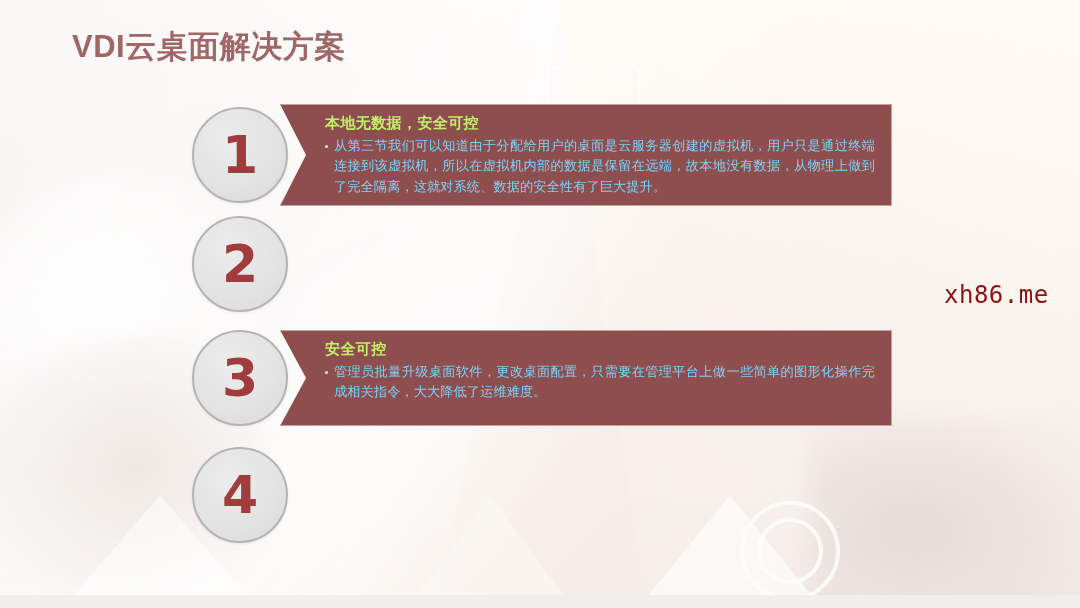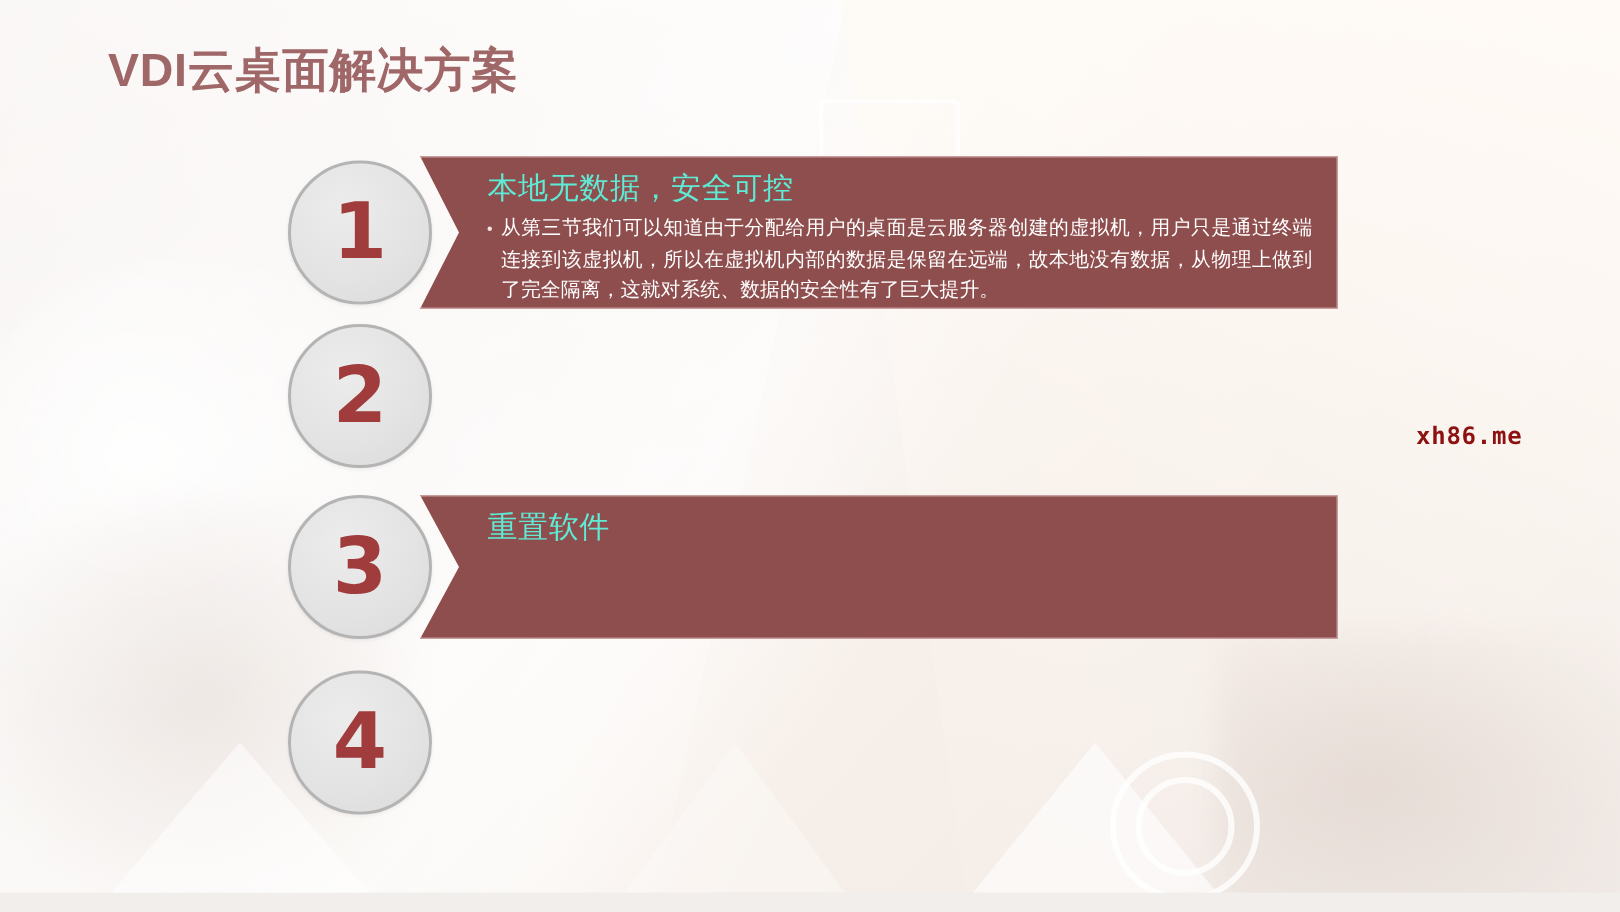--- a/index.html
+++ b/index.html
@@ -93,25 +93,25 @@
   .banner{
     position:absolute;left:88px;top:0;right:0;height:100%;
     background:#8f4e4e;
     border:1px solid #c79d9d;
     box-sizing:border-box;
     clip-path:polygon(0 0, 100% 0, 100% 100%, 0 100%, 26px 50%);
     padding:9px 16px 8px 44px;
     box-sizing:border-box;
   }
   .b-title{
-    color:#5eead4;font-size:20px;font-weight:400;line-height:1.25;
+    color:#bef264;font-size:15px;font-weight:700;line-height:1.25;
     margin:0 0 3px 0;letter-spacing:0.4px;
   }
   .b-body{
-    position:relative;color:#ffffff;font-size:13.2px;line-height:1.56;
+    position:relative;color:#7dd3fc;font-size:13.2px;line-height:1.56;
     letter-spacing:0.1px;padding-left:9px;margin:0;
     text-align:justify;
   }
   .b-body:before{
     content:"";position:absolute;left:0;top:9px;
     width:3px;height:3px;background:#f2e4e2;border-radius:50%;
   }
 
   
   .circ{
@@ -124,21 +124,21 @@
     box-shadow:0 1px 3px rgba(0,0,0,0.07);
   }
   .circ span{
     font-size:52px;font-weight:700;color:#a03c3c;line-height:1;
     font-family:"DejaVu Sans","Liberation Sans",sans-serif;
   }
 
   
   .wm{
     position:absolute;left:944px;top:281px;
-    font-size:16px;font-weight:700;letter-spacing:0.5px;
+    font-size:24px;font-weight:400;letter-spacing:0.5px;
     color:#8d1111;
     font-family:"DejaVu Sans Mono","Liberation Mono",monospace;
   }
 </style>
 </head>
 <body>
 
 <div class="slide">
 
   <div class="bg-layer">
@@ -173,21 +173,22 @@
       <div class="circ">
         <span>2</span>
       </div>
     </div>
 
     <div class="row row-3">
       <div class="circ">
         <span>3</span>
       </div>
       <div class="banner">
-        <p class="b-title">重置软件</p>
+        <p class="b-title">安全可控</p>
+        <p class="b-body">管理员批量升级桌面软件，更改桌面配置，只需要在管理平台上做一些简单的图形化操作完成相关指令，大大降低了运维难度。</p>
       </div>
     </div>
 
     <div class="row row-4">
       <div class="circ">
         <span>4</span>
       </div>
     </div>
 
   </div>

